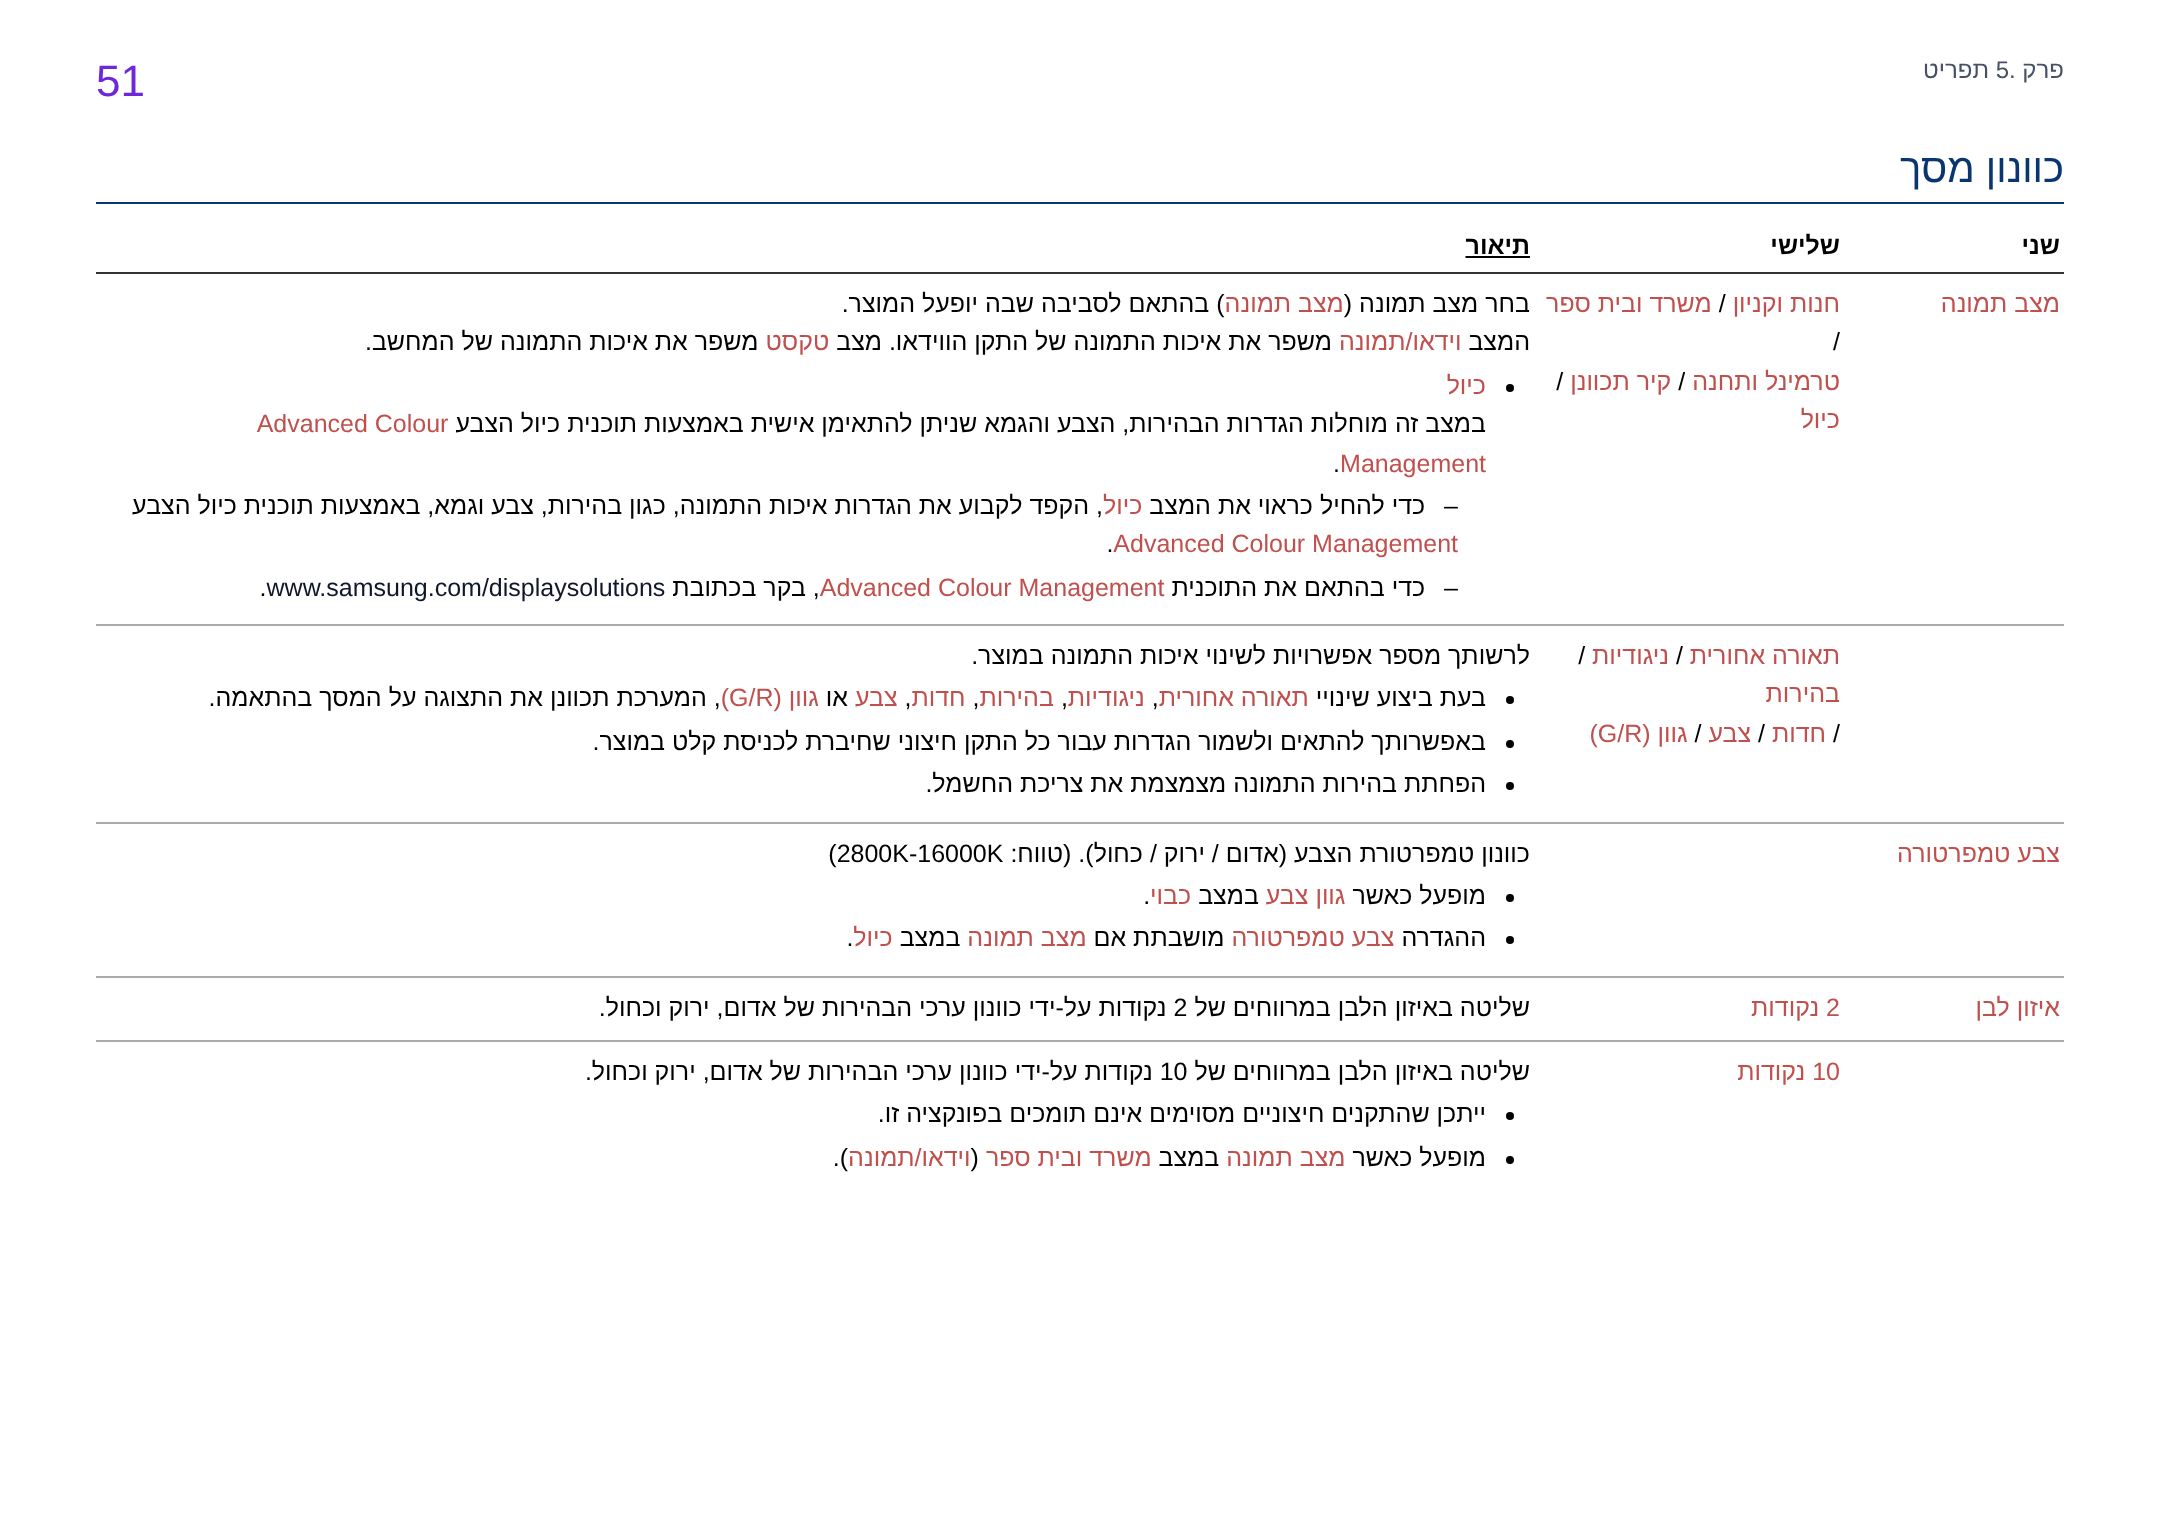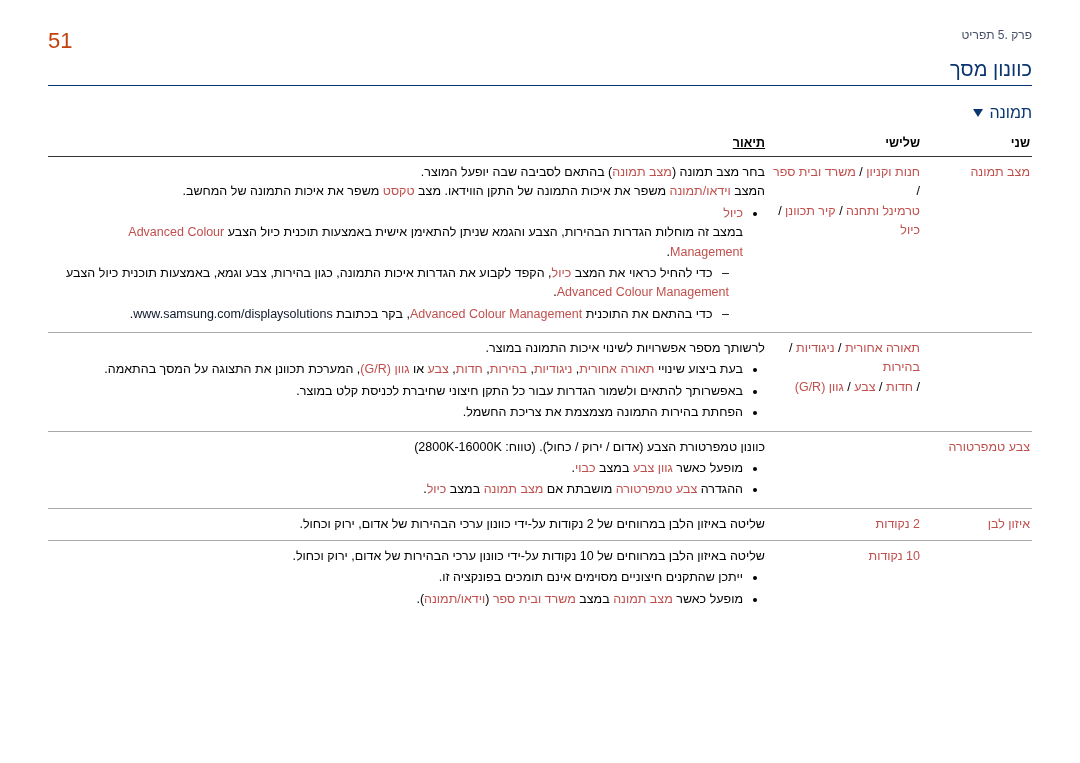--- a/index.html
+++ b/index.html
@@ -17,35 +17,35 @@
     padding: 28px 48px 20px 48px;
   }
   .top-row {
     display: flex;
     justify-content: space-between;
     align-items: flex-start;
     font-size: 12px;
     color: #1e2f55;
   }
   .top-row .chapter { color: #465066; font-size: 12px; }
-  .top-row .page-num { font-size: 22px; color: #c2410c; font-weight: 500; }
+  .top-row .page-num { font-size: 22px; color: #6d28d9; font-weight: 500; }
   .title {
     font-size: 42px;
     color: #0a3570;
     font-weight: 500;
     margin-top: 45px;
     letter-spacing: -0.5px;
   }
   .subtitle {
     font-size: 20px;
     color: #0a3570;
     font-weight: 500;
     border-bottom: 1px solid #0a3570;
     padding-bottom: 4px;
-    margin-top: 4px;
+    margin-top: 20px;
   }
   .section-label {
     font-size: 16px;
     color: #0a3570;
     margin-top: 18px;
     display: flex;
     align-items: center;
     gap: 6px;
   }
   .section-label .tri {
@@ -93,24 +93,20 @@
 
 <div class="page">
 
   <div class="top-row">
     <span class="chapter">פרק .5 תפריט</span>
     <span class="page-num">51</span>
   </div>
 
   <h2 class="subtitle">כוונון מסך</h2>
 
-  <div class="section-label">
-    <span>תמונה</span>
-    <span class="tri"></span>
-  </div>
 
   <table>
     <thead>
       <tr>
         <th class="c1">שני</th>
         <th class="c2">שלישי</th>
         <th class="c3">תיאור</th>
       </tr>
     </thead>
     <tbody>

